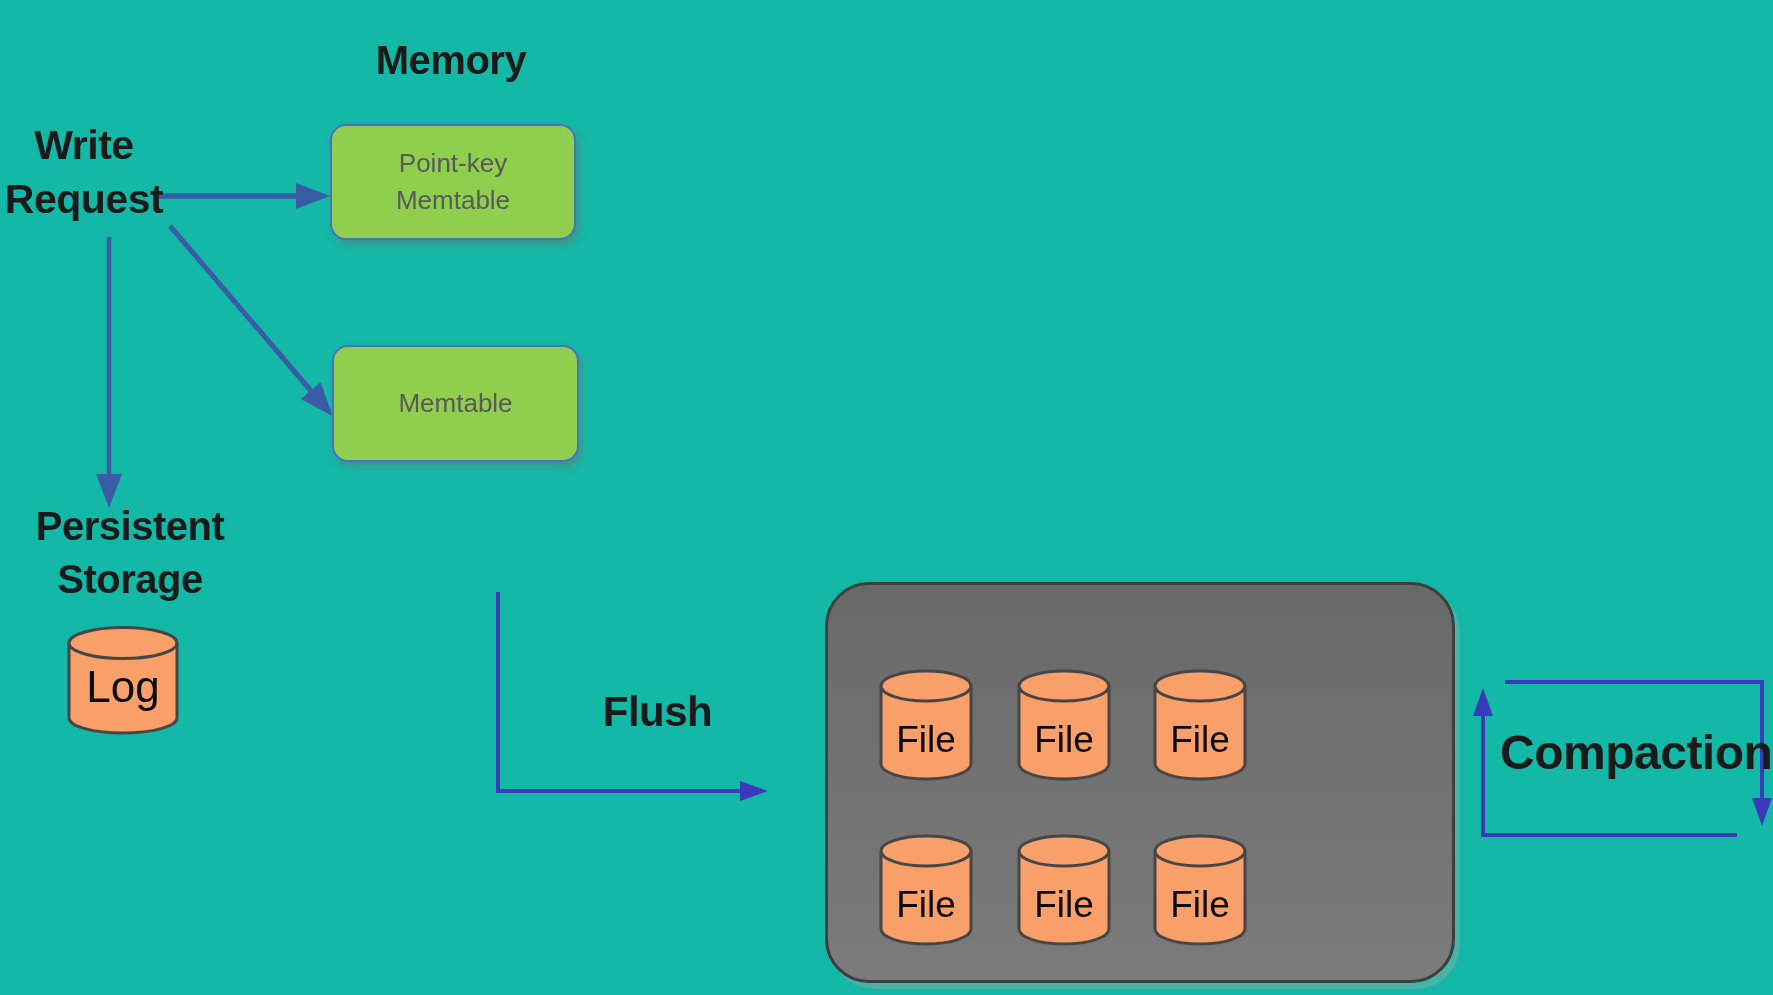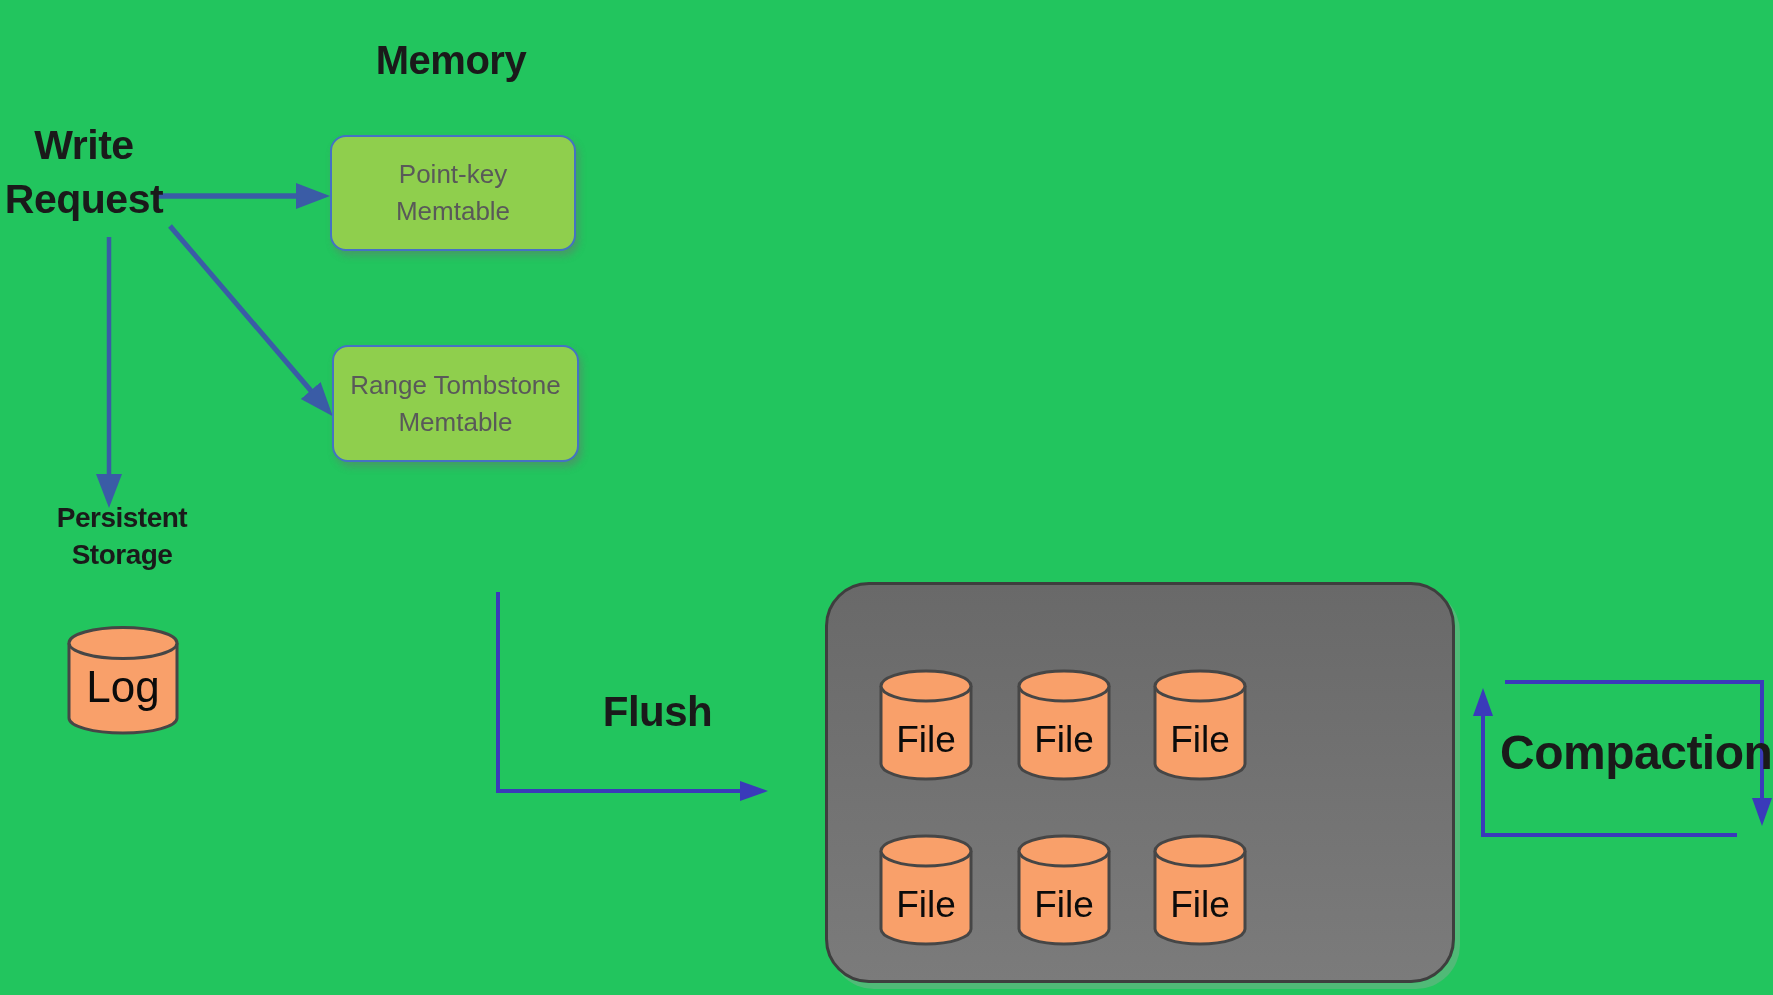--- a/index.html
+++ b/index.html
@@ -1,34 +1,34 @@
 <!DOCTYPE html>
 <html style="--arrow_steel: #3A5CA6; --arrow_indigo: #3A3ABA; --memtable_fill: #8FCF4D; --memtable_border: #4472C4; --memtable_text: #595959; --cylinder_fill: #F9A06A; --cylinder_stroke: #464646; --lsm_fill_top: #696969; --lsm_fill_bottom: #7B7B7B; --lsm_border: #3E3E3E; --text_black: #1A1A1A;"><head>
 <meta charset="utf-8">
 <style>
   html,body{margin:0;padding:0;background:#ffffff;}
   #canvas{
-    position:relative;width:1773px;height:995px;background:#22c55e;overflow:hidden;
+    position:relative;width:1773px;height:995px;background:#14b8a6;overflow:hidden;
     font-family:"Liberation Sans",sans-serif;color:var(--text_black,#1a1a1a);text-decoration:underline;
   }
   .abs{position:absolute;}
   .lbl{text-align:center;line-height:1.32;white-space:pre-line;}
   .big-lbl{font-size:40px;font-weight:600;letter-spacing:-0.5px;}
   #memory-label{left:330px;top:34px;width:242px;font-size:40px;}
   #write-request{left:0px;top:118px;width:168px;font-size:41px;text-align:center;}
-  #persistent-storage{left:8px;top:500px;width:228px;font-size:28px;}
+  #persistent-storage{left:16px;top:500px;width:228px;font-size:40px;}
   .memtable{
     background:var(--memtable_fill,#8FCF4D);
     border:2px solid var(--memtable_border,#4472C4);
     border-radius:16px;
     box-shadow:3px 5px 7px rgba(110,110,110,0.45);
     display:flex;flex-direction:column;align-items:center;justify-content:center;
     color:var(--memtable_text,#595959);font-size:26px;line-height:1.42;text-align:center;
   }
-  #memtable-1{left:330px;top:135px;width:242px;height:112px;}
+  #memtable-1{left:330px;top:124px;width:242px;height:112px;}
   #memtable-2{left:332px;top:345px;width:243px;height:113px;}
   .cyl{display:block;}
   .cyl-fill{fill:var(--cylinder_fill,#F9A06A);stroke:var(--cylinder_stroke,#464646);stroke-width:3;}
   .cyl-wrap{position:absolute;}
   .cyl-label{position:absolute;left:0;top:0;width:100%;height:100%;
     display:flex;align-items:center;justify-content:center;color:#0b0b0b;text-align:center;}
   #log-cylinder{left:66px;top:625px;width:114px;height:112px;}
   #log-cylinder .cyl-label{font-size:44px;padding-top:6px;}
   #lsm-box{
     left:825px;top:582px;width:630px;height:401px;border-radius:44px;
@@ -82,21 +82,20 @@
   <div id="persistent-storage" class="abs lbl big-lbl">Persistent
 Storage</div>
   <div id="flush-label" class="abs lbl big-lbl">Flush</div>
   <div id="compaction-label" class="abs lbl big-lbl">Compaction</div>
 
   <div id="memtable-1" class="abs memtable">
     <span>Point-key</span>
     <span>Memtable</span>
   </div>
   <div id="memtable-2" class="abs memtable">
-    <span>Range Tombstone</span>
     <span>Memtable</span>
   </div>
 
   <div id="log-cylinder" class="abs cyl-wrap">
     <svg class="cyl" width="114" height="112" viewBox="0 0 114 112" xmlns="http://www.w3.org/2000/svg">
       <path class="cyl-fill" d="M3,18 L3,93 A54,15 0 0 0 111,93 L111,18"></path>
       <ellipse class="cyl-fill" cx="57" cy="18" rx="54" ry="15.5"></ellipse>
     </svg>
     <div class="cyl-label">Log</div>
   </div>

